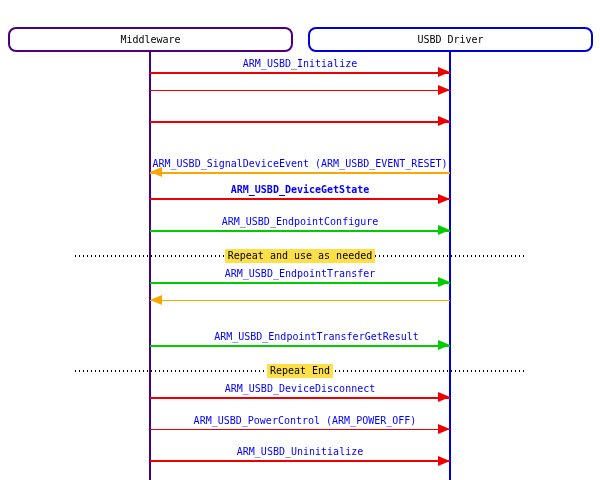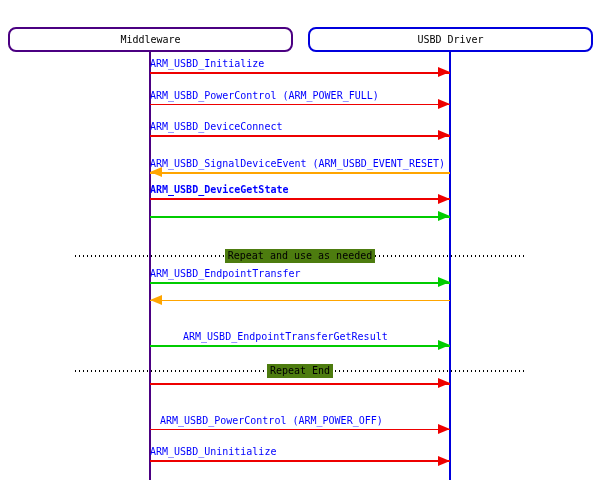--- a/index.html
+++ b/index.html
@@ -47,21 +47,21 @@
   
   .msg {
     position: absolute;
     left: 150px;
     width: 300px;
     height: 16px;
   }
   .msg-label {
     font-size: 10px;
     line-height: 12px;
-    text-align: left;
+    text-align: center;
     white-space: nowrap;
     margin-bottom: 2px;
   }
   .msg-line {
     position: relative;
     height: 1.5px;
   }
   .arrowhead {
     position: absolute;
     top: -4.75px;
@@ -86,21 +86,21 @@
     right: 0;
     top: 6.25px;
     height: 1.5px;
     background-image: repeating-linear-gradient(90deg, #000000 0 1.5px, transparent 1.5px 4px);
   }
   .divider-label {
     position: relative;
     width: max-content;
     margin: 0 auto;
     padding: 0 3px;
-    background: #4d7c0f;
+    background: #fde047;
     font-size: 10px;
     line-height: 14px;
     color: #000000;
     white-space: nowrap;
   }
 </style>
 </head>
 <body>
 
 <div id="canvas">
@@ -117,44 +117,43 @@
   <div class="lifeline" id="lifeline-right" style="background: rgb(0, 0, 221);"></div>
 
   <div id="messages">
       <div class="msg" style="top: 58px;">
         <div class="msg-label" style="color: rgb(0, 0, 255);">ARM_USBD_Initialize</div>
         <div class="msg-line" style="background: rgb(238, 0, 0);">
           <div class="arrowhead right" style="border-left-color: rgb(238, 0, 0);"></div>
         </div>
       </div>
       <div class="msg" style="top: 89.6px;">
-        <div class="msg-label" style="color: rgb(0, 0, 255);">ARM_USBD_PowerControl (ARM_POWER_FULL)</div>
         <div class="msg-line" style="background: rgb(238, 0, 0);">
           <div class="arrowhead right" style="border-left-color: rgb(238, 0, 0);"></div>
         </div>
       </div>
       <div class="msg" style="top: 121.2px;">
-        <div class="msg-label" style="color: rgb(0, 0, 255);">ARM_USBD_DeviceConnect</div>
         <div class="msg-line" style="background: rgb(238, 0, 0);">
           <div class="arrowhead right" style="border-left-color: rgb(238, 0, 0);"></div>
         </div>
       </div>
       <div class="msg" style="top: 158px;">
         <div class="msg-label" style="color: rgb(0, 0, 255);">ARM_USBD_SignalDeviceEvent (ARM_USBD_EVENT_RESET)</div>
         <div class="msg-line" style="background: rgb(255, 165, 0);">
           <div class="arrowhead left" style="border-right-color: rgb(255, 165, 0);"></div>
         </div>
       </div>
       <div class="msg" style="top: 184.4px;">
         <div class="msg-label" style="color: rgb(0, 0, 255); font-weight: bold;">ARM_USBD_DeviceGetState</div>
         <div class="msg-line" style="background: rgb(238, 0, 0);">
           <div class="arrowhead right" style="border-left-color: rgb(238, 0, 0);"></div>
         </div>
       </div>
       <div class="msg" style="top: 216px;">
+        <div class="msg-label" style="color: rgb(0, 0, 255);">ARM_USBD_EndpointConfigure</div>
         <div class="msg-line" style="background: rgb(0, 204, 0);">
           <div class="arrowhead right" style="border-left-color: rgb(0, 204, 0);"></div>
         </div>
       </div>
       <div class="divider" style="top: 249px;">
         <div class="divider-line"></div>
         <div class="divider-label">Repeat and use as needed</div>
       </div>
       <div class="msg" style="top: 268px;">
         <div class="msg-label" style="color: rgb(0, 0, 255);">ARM_USBD_EndpointTransfer</div>
@@ -171,20 +170,21 @@
         <div class="msg-label" style="color: rgb(0, 0, 255); padding-left: 33px;">ARM_USBD_EndpointTransferGetResult</div>
         <div class="msg-line" style="background: rgb(0, 204, 0);">
           <div class="arrowhead right" style="border-left-color: rgb(0, 204, 0);"></div>
         </div>
       </div>
       <div class="divider" style="top: 364.2px;">
         <div class="divider-line"></div>
         <div class="divider-label">Repeat End</div>
       </div>
       <div class="msg" style="top: 383.2px;">
+        <div class="msg-label" style="color: rgb(0, 0, 255);">ARM_USBD_DeviceDisconnect</div>
         <div class="msg-line" style="background: rgb(238, 0, 0);">
           <div class="arrowhead right" style="border-left-color: rgb(238, 0, 0);"></div>
         </div>
       </div>
       <div class="msg" style="top: 414.8px;">
         <div class="msg-label" style="color: rgb(0, 0, 255); margin-left: 10px;">ARM_USBD_PowerControl (ARM_POWER_OFF)</div>
         <div class="msg-line" style="background: rgb(238, 0, 0);">
           <div class="arrowhead right" style="border-left-color: rgb(238, 0, 0);"></div>
         </div>
       </div>

